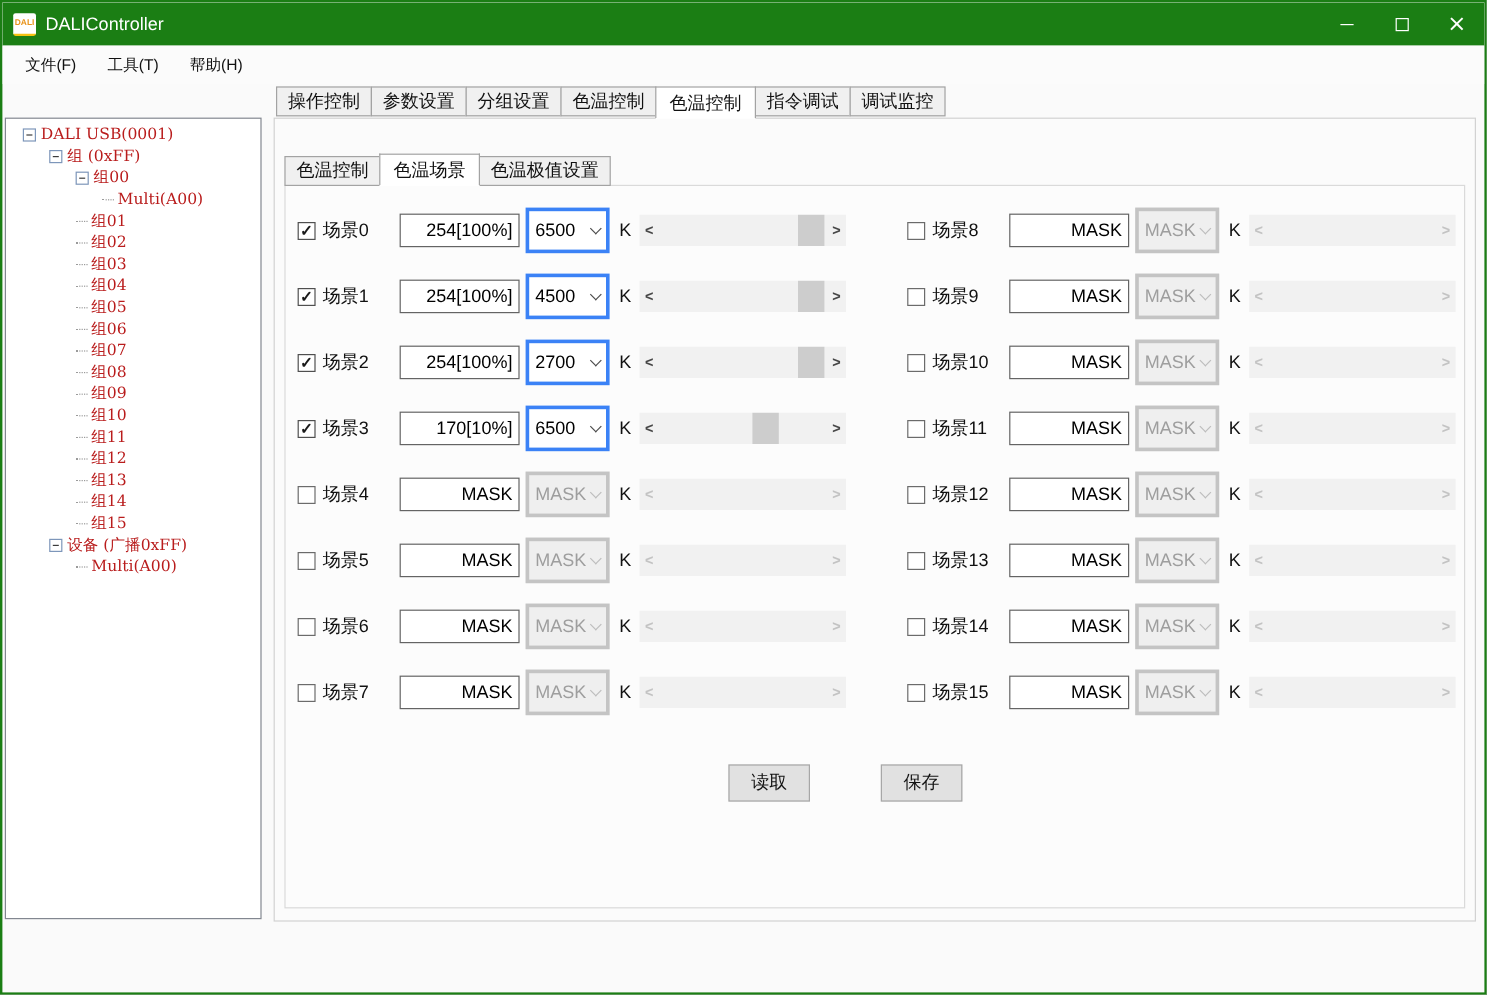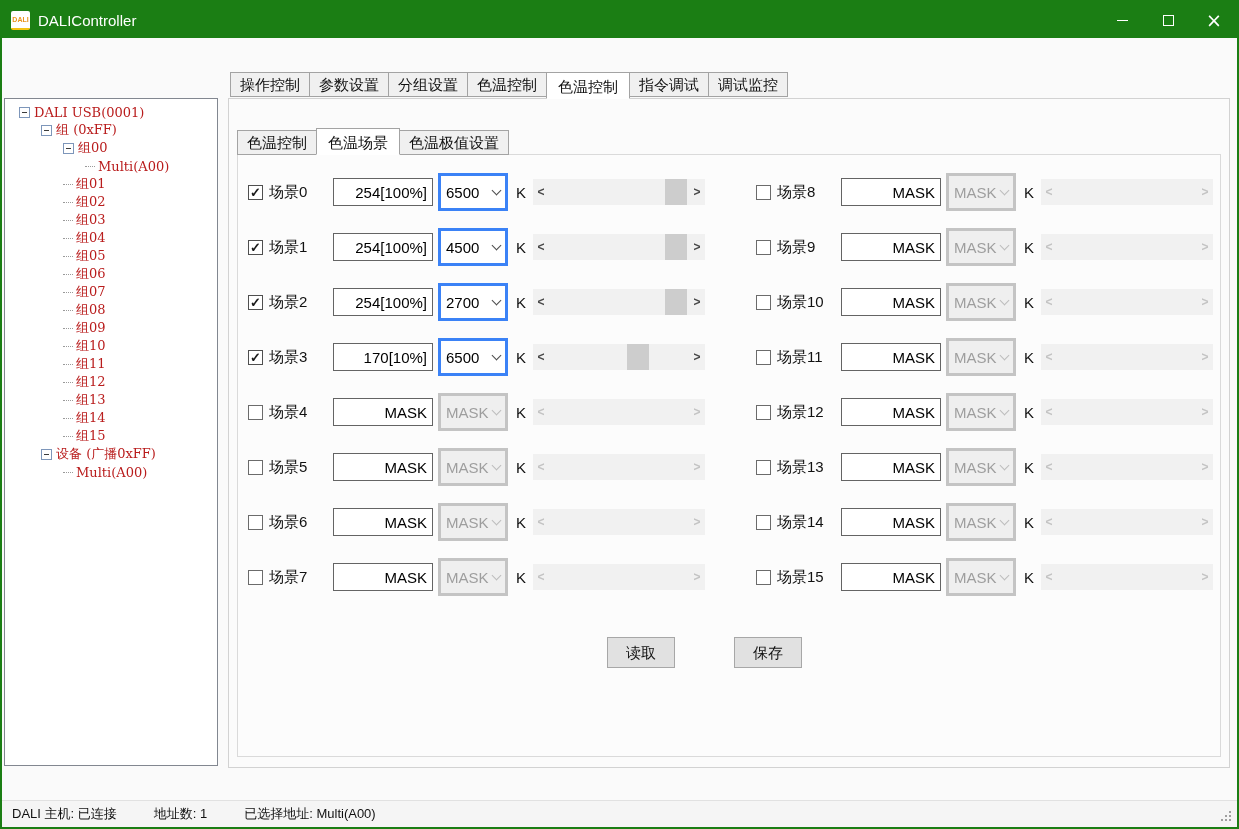--- a/index.html
+++ b/index.html
@@ -115,20 +115,25 @@
         </div>
       <div class="winbtn">
           <span class="glyph-max"></span>
         </div>
       <div class="winbtn">
           <span class="glyph-close">×</span>
         </div>
     </div>
   </div>
 
+  <div class="menubar">
+      <span class="menu-item">文件(F)</span>
+      <span class="menu-item">工具(T)</span>
+      <span class="menu-item">帮助(H)</span>
+    </div>
 
   <div class="tree-panel">
       <div class="tree-item">
         <span style="width: 14px; flex: 0 0 auto;"></span>
         <span class="expbox"></span>
         <span class="tree-label">DALI USB(0001)</span>
       </div>
       <div class="tree-item">
         <span style="width: 36px; flex: 0 0 auto;"></span>
         <span class="expbox"></span>
@@ -488,20 +493,14 @@
               </div>
             </div>
           </div>
         <div class="pushbtn btn-read">读取</div>
         <div class="pushbtn btn-save">保存</div>
       </div>
     </div>
   </div>
 
 
-  <div class="statusbar">
-    <span class="status-item">DALI 主机: 已连接</span>
-    <span class="status-item">地址数: 1</span>
-    <span class="status-item">已选择地址: Multi(A00)</span>
-    <span class="grip"></span>
-  </div>
 
 </div>
 
 </body></html>

